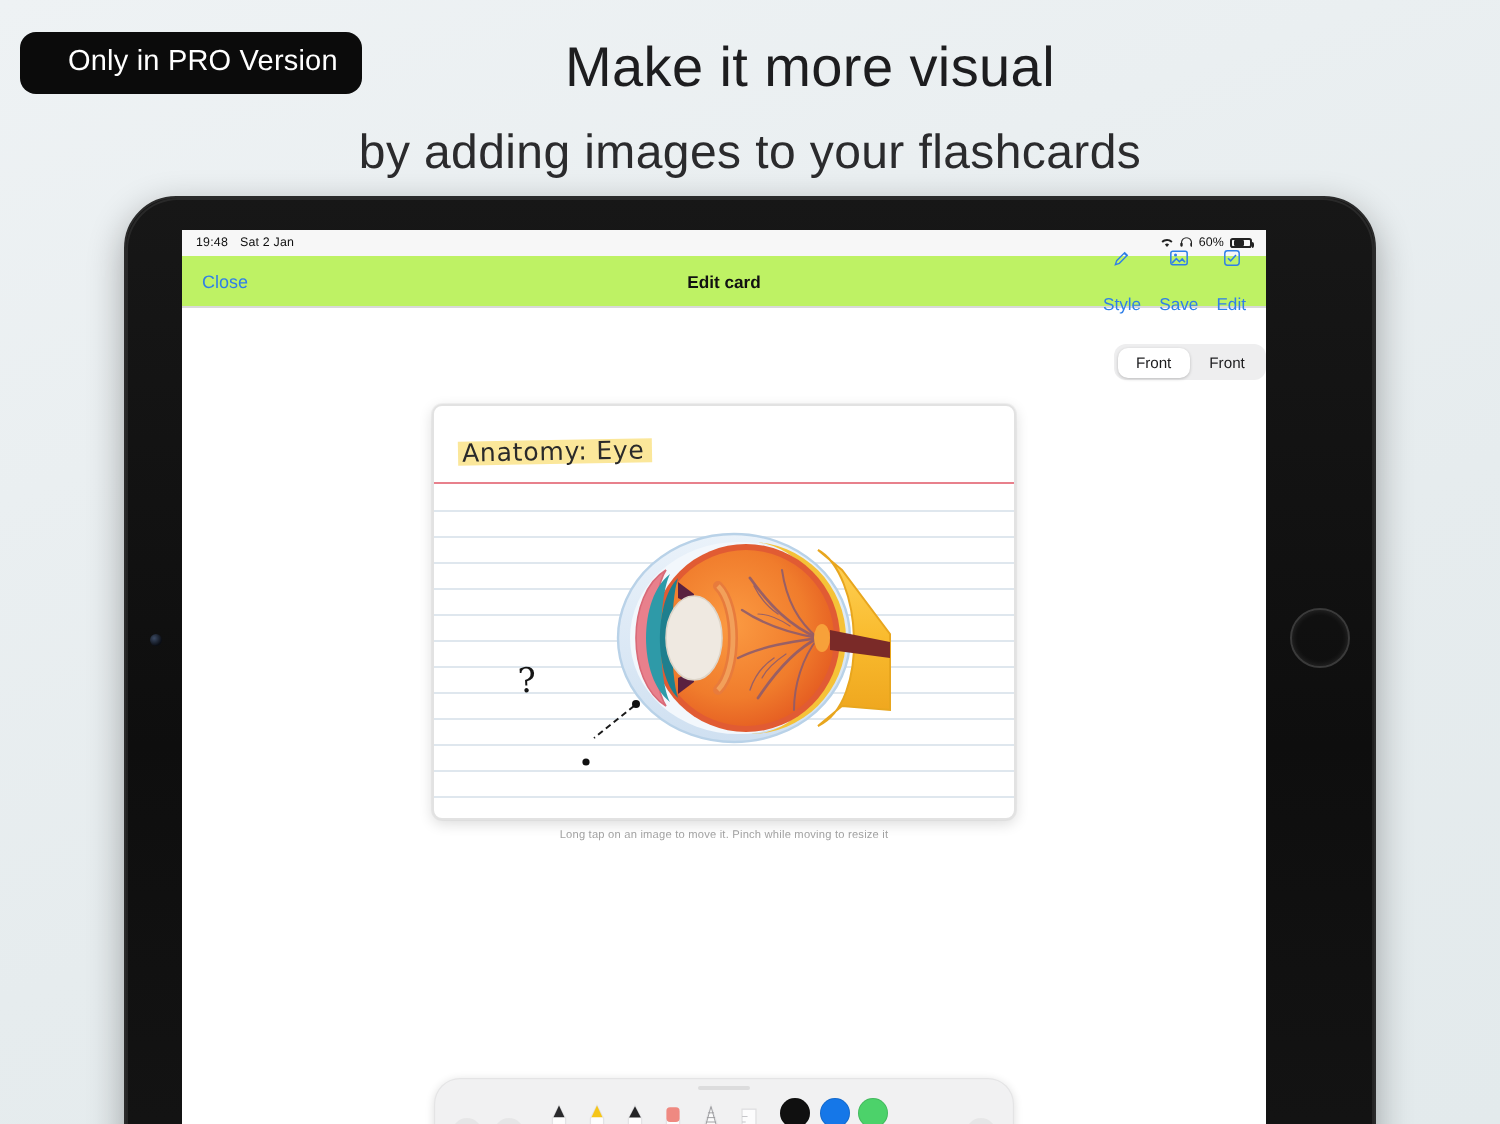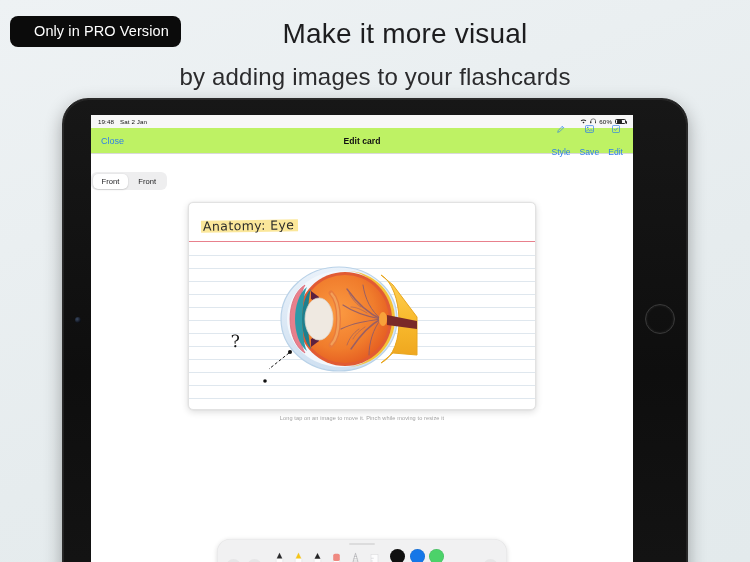--- a/index.html
+++ b/index.html
@@ -73,29 +73,29 @@
   .nav-close { color: #2f7fe8; font-size: 9px; }
   .nav-title { position: absolute; left: 0; right: 0; text-align: center; font-size: 8.6px; font-weight: 700; color: #111; }
   .nav-right { margin-left: auto; display: flex; gap: 9px; align-items: center; position: relative; z-index: 2;}
   .nav-btn { color: #2f7fe8; font-size: 8.6px; display: flex; align-items: center; gap: 14px; flex-direction: column; }
   .nav-btn svg { display: block; }
 
   
   .content { position: relative; height: 429px; background: #fff; }
 
   
-  .segwrap { display: flex; justify-content: flex-start; margin-top: 18px; }
+  .segwrap { display: flex; justify-content: flex-end; margin-top: 18px; }
   .seg { background: #eeeeef; border-radius: 6px; padding: 1.6px; display: flex; gap: 1px; }
   .seg div { font-size: 7.6px; color: #1c1c1e; padding: 3px 9px; border-radius: 5px; }
   .seg .on { background: #fff; box-shadow: 0 .5px 1.6px rgba(0,0,0,.22); font-weight: 500;}
 
   
   .cardwrap { display: flex; justify-content: center; margin-top: 12px; }
   .card {
-    position: relative; width: 348px; height: 208px; background: #fff;
+    position: relative; width: 292px; height: 208px; background: #fff;
     border-radius: 5px; border: .8px solid #e2e2e2;
     box-shadow: 0 2px 7px rgba(0,0,0,.14), 0 0 0 .5px rgba(0,0,0,.04);
     overflow: hidden;
   }
   .rules { position: absolute; inset: 0; }
   .rules .line { position: absolute; left: 0; right: 0; height: .8px; background: #dfe7ee; }
   .redline { position: absolute; left: 0; right: 0; top: 38px; height: 1.3px; background: #e8808c; }
   .hl-title {
     position: absolute; left: 12px; top: 15px;
     font-family: "DejaVu Sans", sans-serif;

